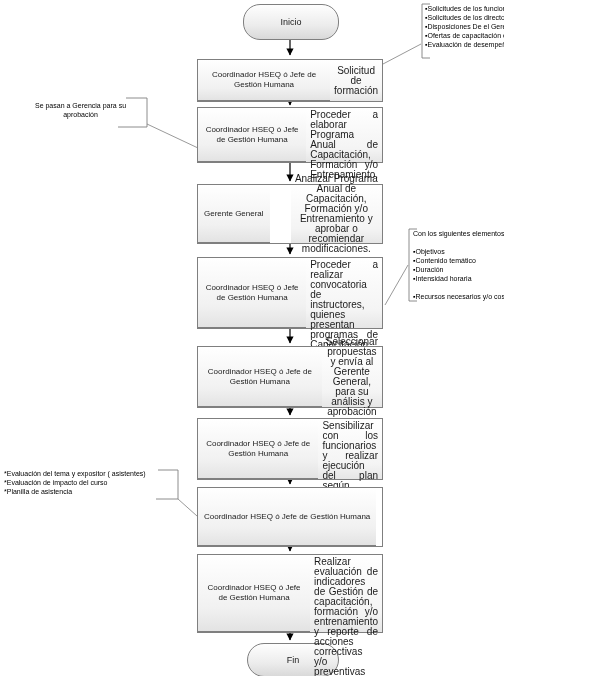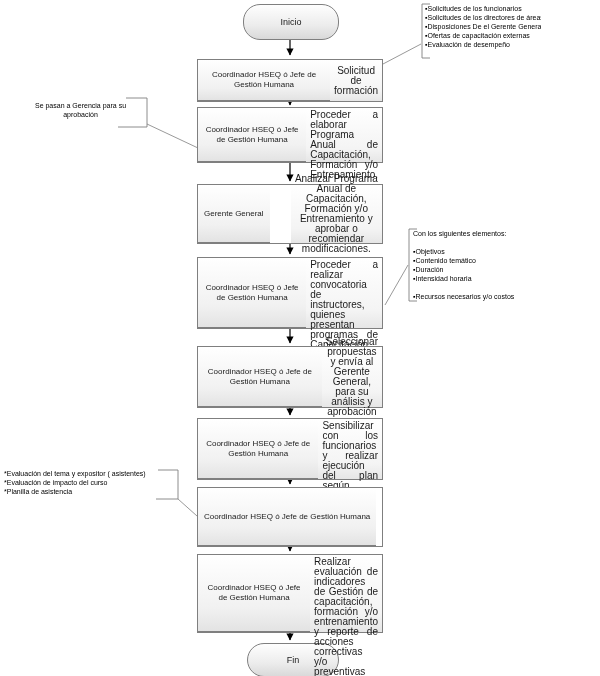--- a/index.html
+++ b/index.html
@@ -3,21 +3,20 @@
 <meta charset="utf-8">
 <style>
   html,body{margin:0;padding:0;background:#ffffff;}
   #canvas{
     position:relative;
     width:504px;height:676px;
     background:#ffffff;
     font-family:"Liberation Sans", sans-serif;
     color:#1a1a1a;
     overflow:hidden;
-    padding-left:37px;
   }
   svg.connectors{position:absolute;left:0;top:0;z-index:1;pointer-events:none;}
 
   
   .terminator{
     position:absolute;z-index:2;
     border:1px solid #7f7f7f;
     border-radius:17px;
     background:linear-gradient(#fefefe, #ececec 60%, #d9d9d9);
     display:flex;align-items:center;justify-content:center;

